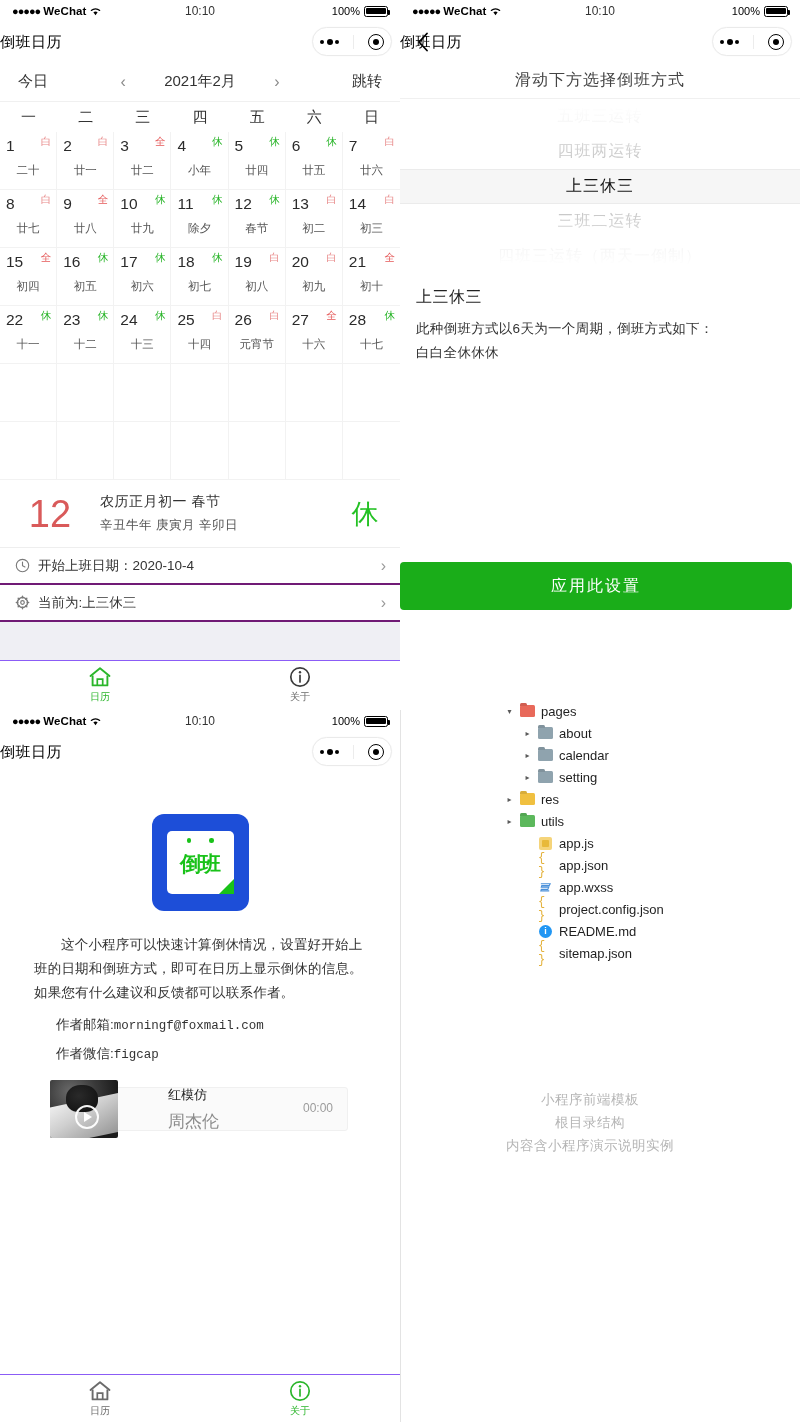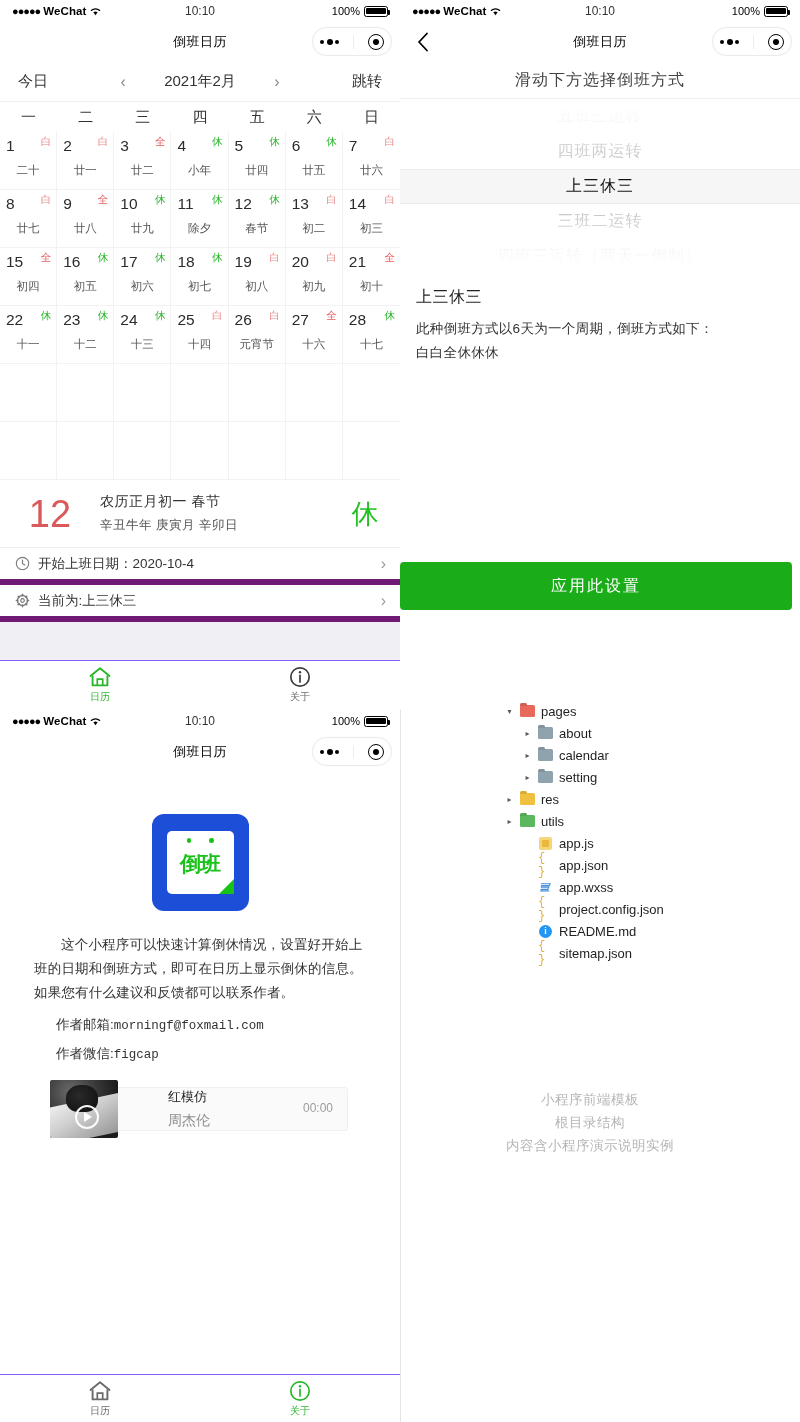--- a/index.html
+++ b/index.html
@@ -34,22 +34,22 @@
   }
   .batt::after {
     content: ""; position: absolute; right: -3.2px; top: 3px;
     width: 2px; height: 5px; background: #000; border-radius: 0 1px 1px 0;
   }
   .batt i { position: absolute; inset: 1.4px; background: #000; border-radius: 1px; display:block; }
 
   
   .navbar { height: 40px; position: relative; display: flex; align-items: center; }
   .nav-title {
-    position: absolute; left: 0; right: 0; text-align: center;
-    font-size: 13px; color: #000; font-weight: 500; letter-spacing: .5px;
+    position: absolute; left: 0; right: 0; 
+    font-size: 15px; color: #000; font-weight: 500; letter-spacing: .5px;
   }
   .nav-back { margin-left: 12px; width: 22px; height: 22px; display:flex; align-items:center; justify-content:center; z-index:2;}
   .capsule {
     position: absolute; right: 8px; top: 5px;
     width: 80px; height: 29px; border-radius: 15px;
     border: 1px solid #eaeaea; background: #fff;
     display: flex; align-items: center; justify-content: space-around;
     box-shadow: 0 0 0 .5px rgba(0,0,0,.02);
   }
   .cap-dots { display: flex; align-items: center; gap: 2.5px; }
@@ -104,21 +104,21 @@
     font-family: "Liberation Sans", sans-serif; line-height: 1;
   }
   .detail .dtext { flex: 1; }
   .detail .l1 { font-size: 14px; color: #333; margin-bottom: 6px; letter-spacing:.5px;}
   .detail .l2 { font-size: 12.5px; color: #555; letter-spacing:.5px;}
   .detail .dstatus {
     width: 70px; text-align: center; font-size: 27px; color: #24c124;
   }
   .listrow {
     height: 37px; display: flex; align-items: center; padding: 0 14px;
-    border-bottom: 6px solid #701a75; font-size: 13.5px; color: #333; gap: 8px;
+    border-bottom: 2px solid #701a75; font-size: 13.5px; color: #333; gap: 8px;
   }
   .listrow .chev { margin-left: auto; color: #9a9a9a; font-size: 16px; }
   .listrow .ic { width: 16px; height: 16px; display:inline-flex; align-items:center; justify-content:center;}
   .gapblock { height: 38px; background: #efeff4; }
 
   
   .tabbar {
     height: 48px; display: flex; border-top: 1px solid #8b5cf6;
     background: #fafafa;
   }
@@ -216,21 +216,21 @@
     border: 2px solid rgba(255,255,255,.95); border-radius: 50%;
     display: flex; align-items: center; justify-content: center; z-index: 3;
   }
   .playbtn b {
     width: 0; height: 0; border-style: solid;
     border-width: 5px 0 5px 8px; border-color: transparent transparent transparent #fff;
     margin-left: 2px; display: block;
   }
   .songmeta { flex: 1; padding-left: 50px; }
   .songmeta .t { font-size: 13px; color: #222; margin-bottom: 6px; }
-  .songmeta .a { font-size: 14px; color: #8d8d8d; }
+  .songmeta .a { font-size: 17px; color: #8d8d8d; }
   .songtime { position: absolute; right: 14px; top: 13px; font-size: 12px; color: #9b9b9b; }
 
   
   .tree { position: absolute; font-size: 13px; color: #1f1f1f; font-family: "Liberation Sans", sans-serif; }
   .trow { display: flex; align-items: center; height: 22px; gap: 6px; }
   .caret { width: 9px; text-align: center; color: #5a5a5a; font-size: 8px; flex: none; }
   .ficon { width: 15px; height: 13px; flex: none; display:inline-flex; align-items:center; justify-content:center;}
   .folder { width: 15px; height: 12px; border-radius: 1.5px; position: relative; display:block;}
   .folder::before {
     content:""; position:absolute; left:0; top:-2.5px; width:6.5px; height:3px; border-radius: 1.5px 1.5px 0 0;

